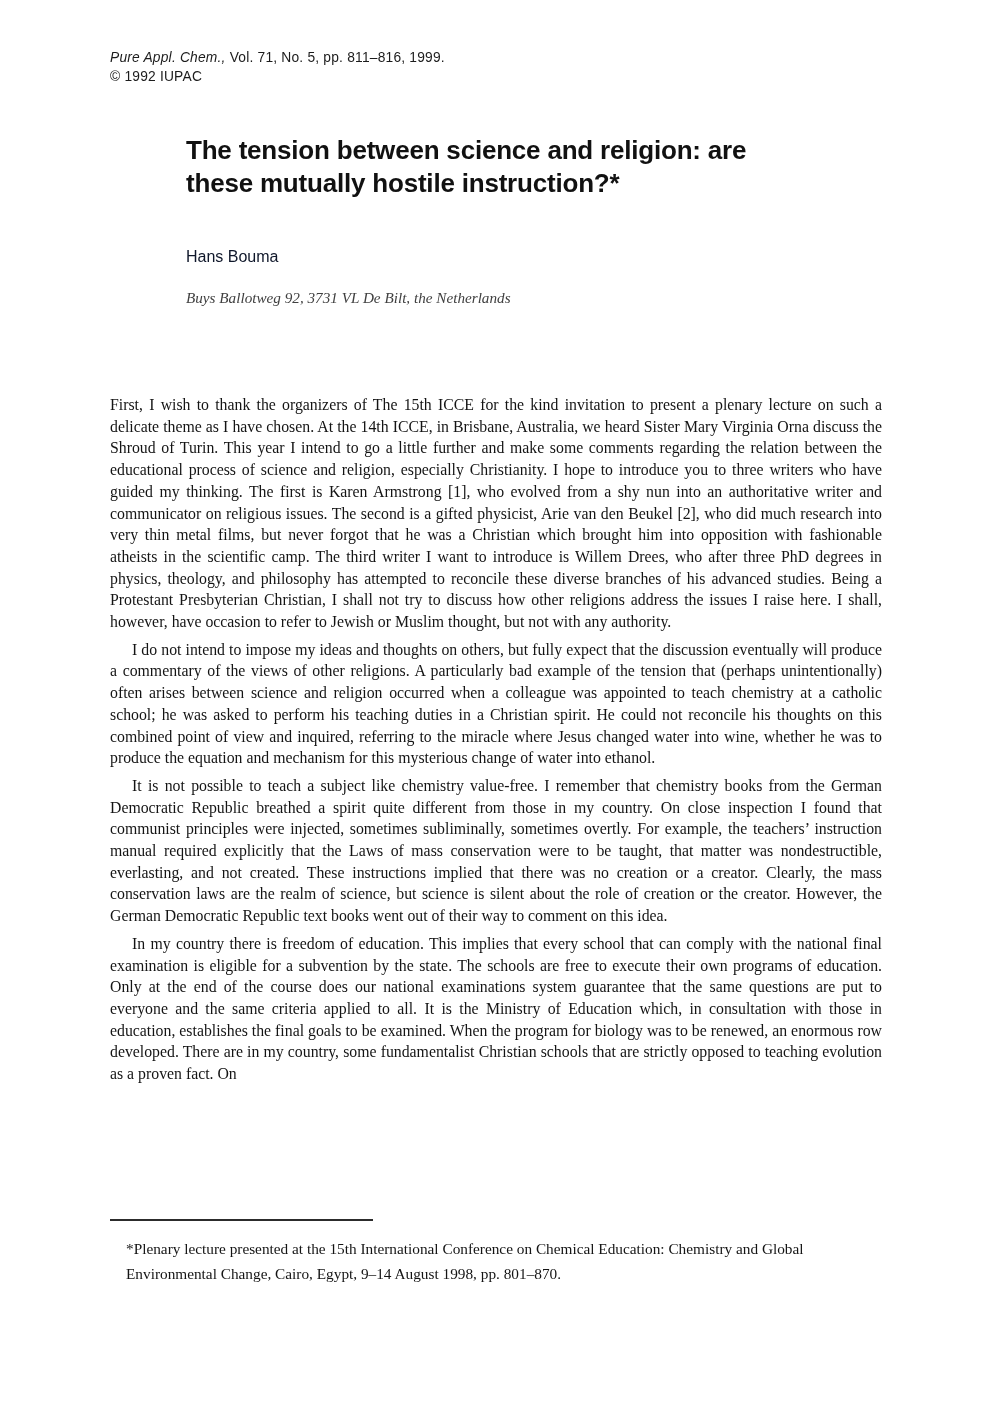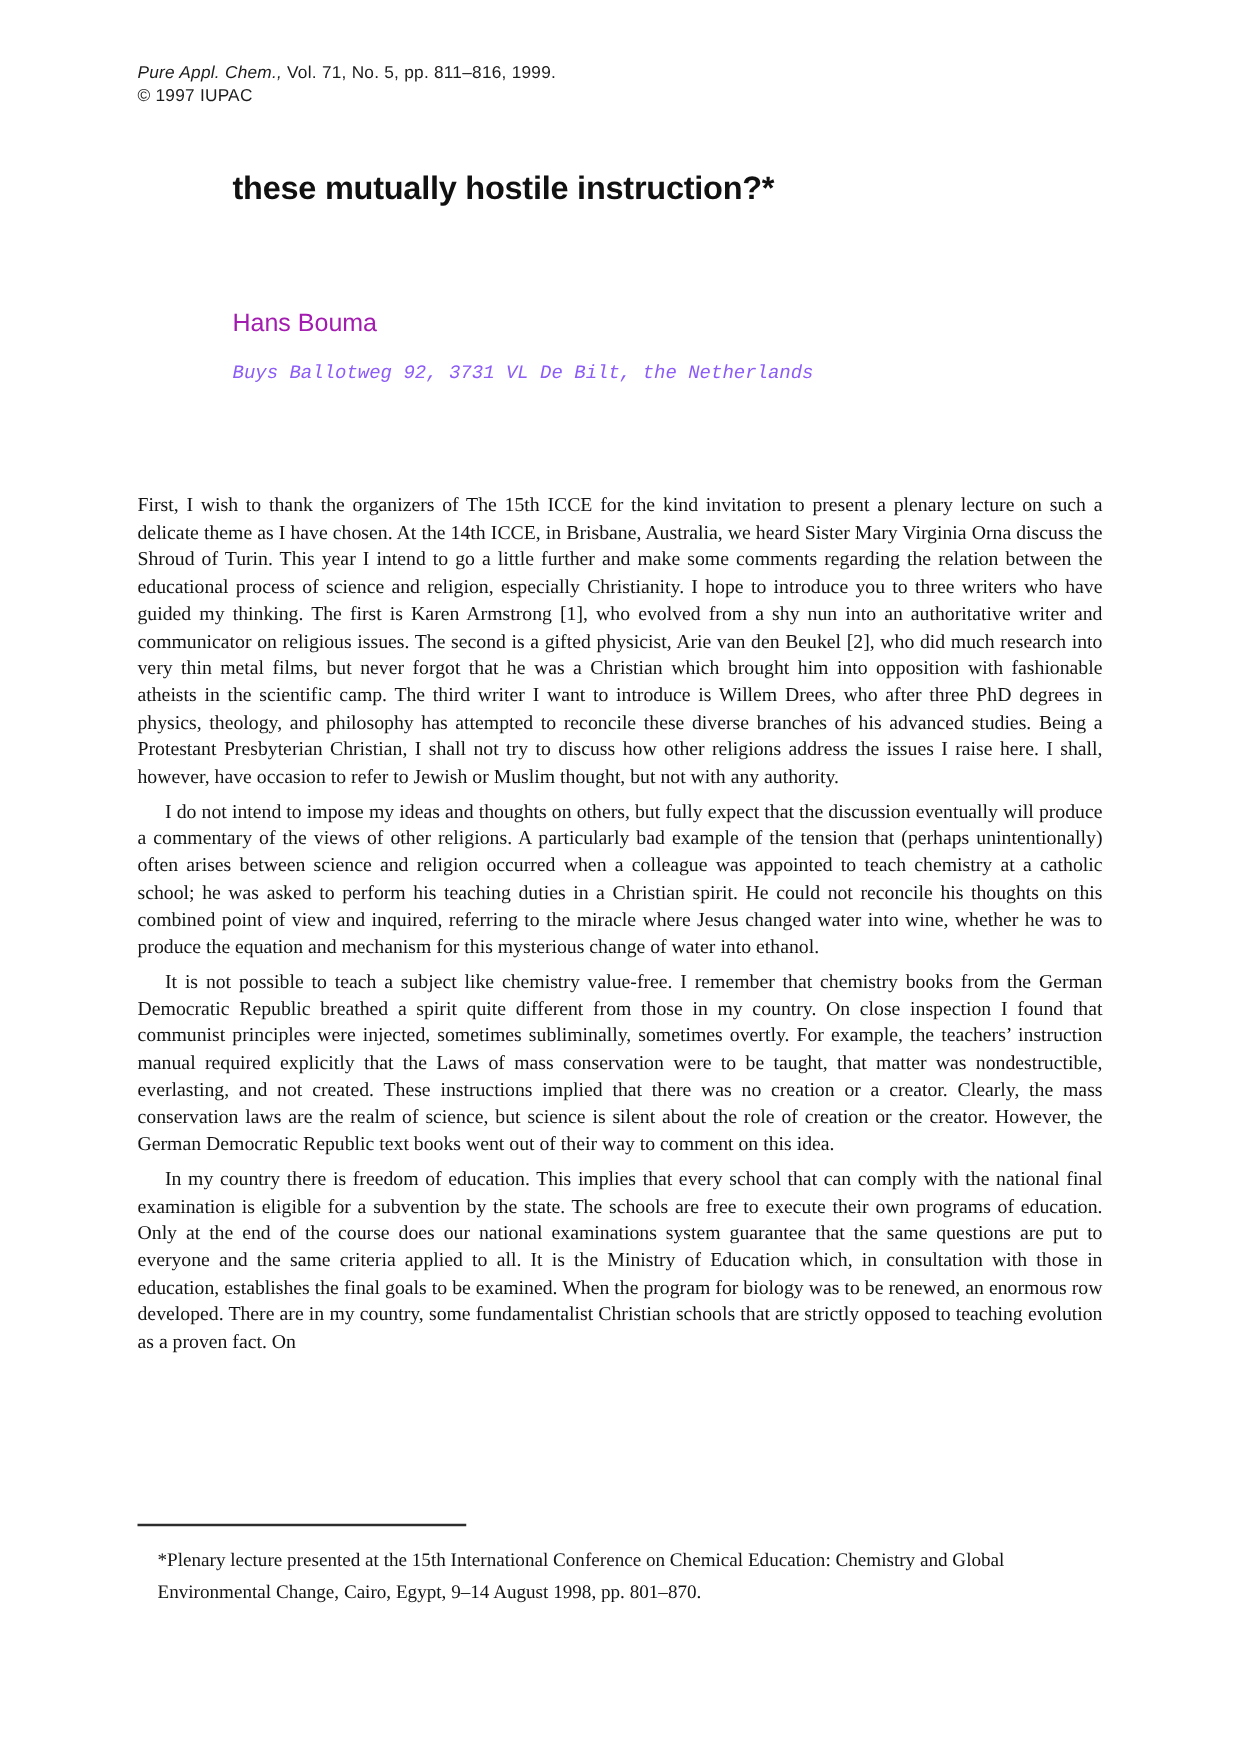--- a/index.html
+++ b/index.html
@@ -44,31 +44,31 @@
     color: #111111;
   }
   .title-line { display: block; }
 
   
   .author {
     position: absolute;
     left: 186px;
     top: 248px;
     font-family: "Liberation Sans", sans-serif;
-    font-size: 20px;
-    color: #a21caf;
+    font-size: 16px;
+    color: #0f172a;
   }
   .affiliation {
     position: absolute;
     left: 186px;
     top: 289px;
-    font-family: Liberation Mono, monospace;
+    font-family: Liberation Serif, serif;
     font-style: italic;
     font-size: 15.2px;
-    color: #8b5cf6;
+    color: #404040;
   }
 
   
   .body-text {
     position: absolute;
     left: 110px;
     top: 394px;
     width: 772px;
     text-align: justify;
     font-size: 15.8px;
@@ -112,24 +112,25 @@
     color: #1a1a1a;
   }
 </style>
 </head>
 <body>
 
 <div class="page">
 
   <header class="journal-header">
     <div class="jh-line"><span class="jh-italic">Pure Appl. Chem.,</span><span> Vol. 71, No. 5, pp. 811–816, 1999.</span></div>
-    <div class="jh-line">© 1997 IUPAC</div>
+    <div class="jh-line">© 1992 IUPAC</div>
   </header>
 
   <h1 class="title">
+    <span class="title-line">The tension between science and religion: are</span>
     <span class="title-line">these mutually hostile instruction?*</span>
   </h1>
 
   <div class="author">Hans Bouma</div>
 
   <div class="affiliation">Buys Ballotweg 92, 3731 VL De Bilt, the Netherlands</div>
 
   <main class="body-text">
     <p class="para">First, I wish to thank the organizers of The 15th ICCE for the kind invitation to present a plenary lecture on such a delicate theme as I have chosen. At the 14th ICCE, in Brisbane, Australia, we heard Sister Mary Virginia Orna discuss the Shroud of Turin. This year I intend to go a little further and make some comments regarding the relation between the educational process of science and religion, especially Christianity. I hope to introduce you to three writers who have guided my thinking. The first is Karen Armstrong [1], who evolved from a shy nun into an authoritative writer and communicator on religious issues. The second is a gifted physicist, Arie van den Beukel [2], who did much research into very thin metal films, but never forgot that he was a Christian which brought him into opposition with fashionable atheists in the scientific camp. The third writer I want to introduce is Willem Drees, who after three PhD degrees in physics, theology, and philosophy has attempted to reconcile these diverse branches of his advanced studies. Being a Protestant Presbyterian Christian, I shall not try to discuss how other religions address the issues I raise here. I shall, however, have occasion to refer to Jewish or Muslim thought, but not with any authority.</p>
     <p class="para indent">I do not intend to impose my ideas and thoughts on others, but fully expect that the discussion eventually will produce a commentary of the views of other religions. A particularly bad example of the tension that (perhaps unintentionally) often arises between science and religion occurred when a colleague was appointed to teach chemistry at a catholic school; he was asked to perform his teaching duties in a Christian spirit. He could not reconcile his thoughts on this combined point of view and inquired, referring to the miracle where Jesus changed water into wine, whether he was to produce the equation and mechanism for this mysterious change of water into ethanol.</p>

